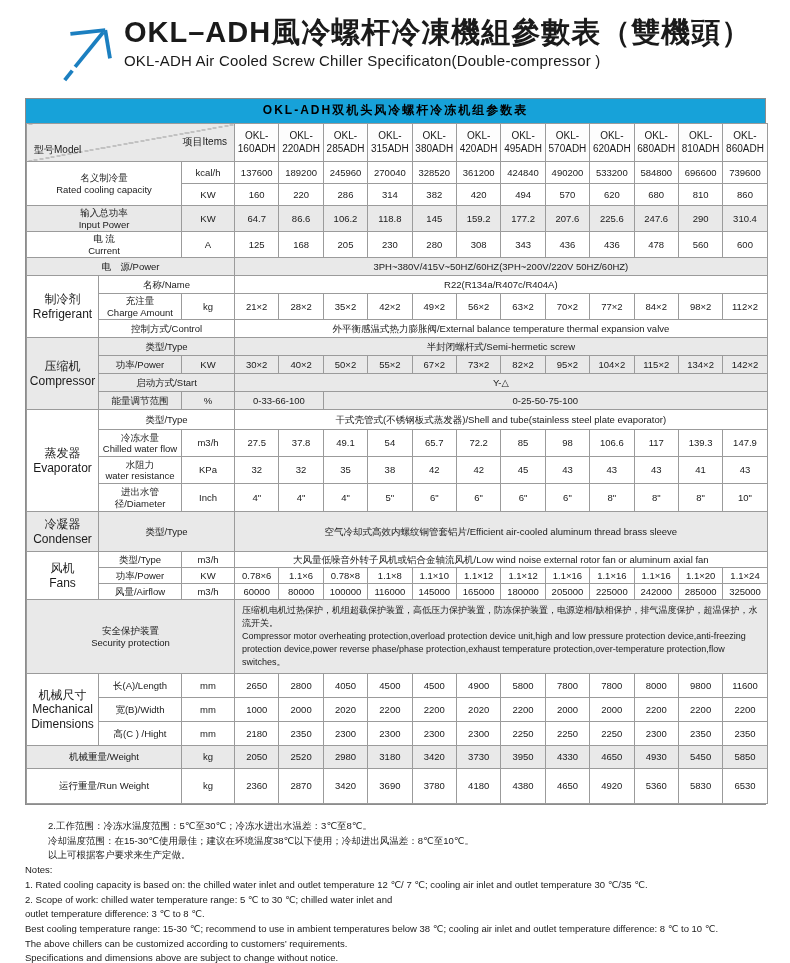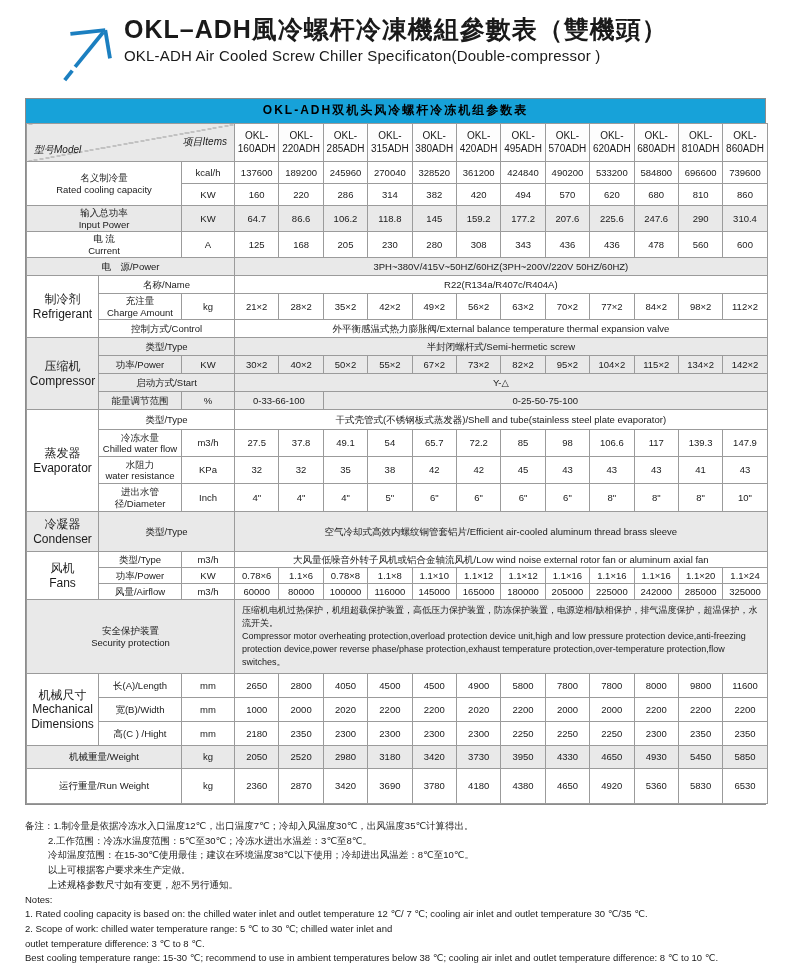--- a/index.html
+++ b/index.html
@@ -8,21 +8,21 @@
     width:790px; height:963px; background:#ffffff;
     font-family:"Liberation Sans","DejaVu Sans",sans-serif;
     color:#1a1a1a; -webkit-font-smoothing:antialiased;
   }
   .page { padding:10px 0 0 0; }
 
   
   .title-block { display:flex; align-items:flex-start; padding:4px 0 12px 36px; }
   .logo { width:82px; height:66px; flex:0 0 82px; margin-top:2px; }
   .titles { margin-left:6px; }
-  .title-zh { font-size:25px; font-weight:600; letter-spacing:1px; line-height:1.25; }
+  .title-zh { font-size:29px; font-weight:600; letter-spacing:1px; line-height:1.25; }
   .title-en { font-size:15px; font-weight:400; margin-top:2px; letter-spacing:0.2px; }
 
   
   .table-wrap { margin:4px 24px 0 25px; border:1px solid #8c8c8c; }
   .caption-bar {
     background:#17a2d9; color:#000000; text-align:center;
     font-size:12px; font-weight:700; letter-spacing:2px;
     height:24px; line-height:22px;
   }
   table.spec { border-collapse:collapse; table-layout:fixed; width:100%; }
@@ -38,21 +38,20 @@
   .spec td.grp { font-size:12px; }
   .spec td.lbl { font-size:9.5px; }
   .spec td.unit { font-size:9.5px; }
   .spec td.v { font-size:9.5px; }
   .spec td.sp { font-size:9.5px; }
   .spec td.sec { text-align:left; padding:3px 7px; line-height:1.45; font-size:9px; }
   th.corner {
     background-color:#e9e9e9; position:relative; padding:0;
     background-image:linear-gradient(to bottom right,
       transparent 49.5%, #9b9b9b 49.5%, #9b9b9b 50.5%, transparent 50.5%);
-    font-style:italic;
   }
   th.corner .cm { position:absolute; left:7px; bottom:5px; font-size:10px; font-weight:400; }
   th.corner .ci { position:absolute; right:7px; top:12px; font-size:10px; font-weight:400; }
 
   
   .notes { margin:14px 24px 0 25px; font-size:9.5px; line-height:1.55; }
   .note-line { white-space:normal; }
   .note-line.ind { padding-left:23px; }
 </style>
 </head>
@@ -407,25 +406,23 @@
             <td class="v">4920</td>
             <td class="v">5360</td>
             <td class="v">5830</td>
             <td class="v">6530</td>
           </tr>
         </tbody>
     </table>
   </div>
 
   <div class="notes">
-      <div class="note-line">备注：1.制冷量是依据冷冻水入口温度12℃，出口温度7℃；冷却入风温度30℃，出风温度35℃计算得出。</div>
       <div class="note-line ind">2.工作范围：冷冻水温度范围：5℃至30℃；冷冻水进出水温差：3℃至8℃。</div>
       <div class="note-line ind">冷却温度范围：在15-30℃使用最佳；建议在环境温度38℃以下使用；冷却进出风温差：8℃至10℃。</div>
       <div class="note-line ind">以上可根据客户要求来生产定做。</div>
-      <div class="note-line ind">上述规格参数尺寸如有变更，恕不另行通知。</div>
       <div class="note-line">Notes:</div>
       <div class="note-line">1. Rated cooling capacity is based on: the chilled water inlet and outlet temperature 12 ℃/ 7 ℃; cooling air inlet and outlet temperature 30 ℃/35 ℃.</div>
       <div class="note-line">2. Scope of work: chilled water temperature range: 5 ℃ to 30 ℃; chilled water inlet and</div>
       <div class="note-line">outlet temperature difference: 3 ℃ to 8 ℃.</div>
       <div class="note-line">Best cooling temperature range: 15-30 ℃; recommend to use in ambient temperatures below 38 ℃; cooling air inlet and outlet temperature difference: 8 ℃ to 10 ℃.</div>
       <div class="note-line">The above chillers can be customized according to customers’ requirements.</div>
       <div class="note-line">Specifications and dimensions above are subject to change without notice.</div>
     </div>
 
 </div>

